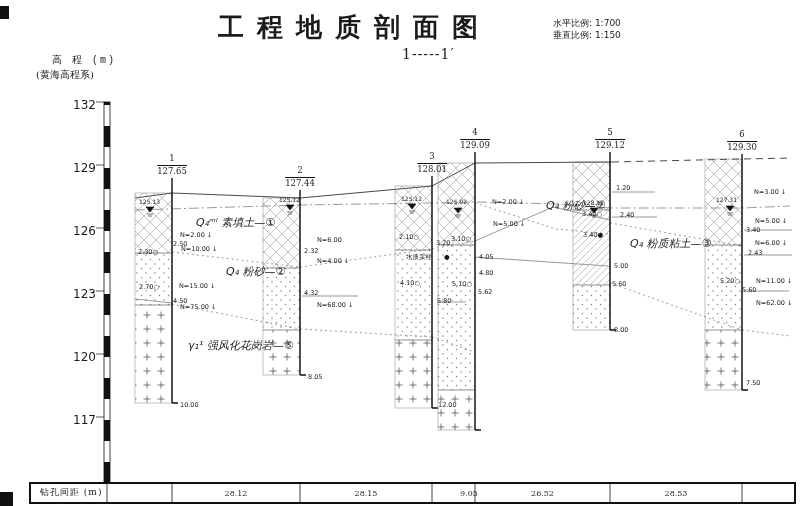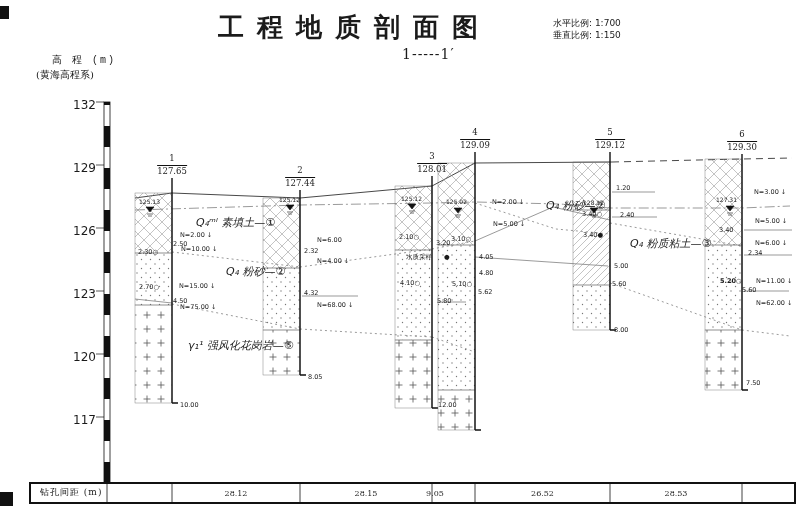--- a/index.html
+++ b/index.html
@@ -201,24 +201,24 @@
     <div class="ann" style="left: 478px; top: 289px;">5.62</div>
     <div class="ann" style="left: 616px; top: 185px;">1.20</div>
     <div class="ann" style="left: 582px; top: 211px;">3.40○</div>
     <div class="ann" style="left: 620px; top: 212px;">2.40</div>
     <div class="ann" style="left: 583px; top: 232px;">3.40●</div>
     <div class="ann" style="left: 614px; top: 263px;">5.00</div>
     <div class="ann" style="left: 612px; top: 281px;">5.60</div>
     <div class="ann" style="left: 614px; top: 327px;">8.00</div>
     <div class="ann" style="left: 754px; top: 189px;">N=3.00 ↓</div>
     <div class="ann" style="left: 755px; top: 218px;">N=5.00 ↓</div>
-    <div class="ann" style="left: 719px; top: 227px;">3.40</div>
+    <div class="ann" style="left: 746px; top: 227px;">3.40</div>
     <div class="ann" style="left: 755px; top: 240px;">N=6.00 ↓</div>
-    <div class="ann" style="left: 748px; top: 250px;">2.34</div>
-    <div class="ann" style="left: 720px; top: 278px; font-weight: bold;">5.20○</div>
+    <div class="ann" style="left: 748px; top: 250px;">2.43</div>
+    <div class="ann" style="left: 720px; top: 278px;">5.20○</div>
     <div class="ann" style="left: 756px; top: 278px;">N=11.00 ↓</div>
     <div class="ann" style="left: 742px; top: 287px;">5.60</div>
     <div class="ann" style="left: 756px; top: 300px;">N=62.00 ↓</div>
     <div class="ann" style="left: 746px; top: 380px;">7.50</div>
     <div class="ann layer" style="left: 196px; top: 217px;">Q₄ᵐˡ 素填土—①</div>
     <div class="ann layer" style="left: 226px; top: 266px;">Q₄ 粉砂—②</div>
     <div class="ann layer" style="left: 188px; top: 340px;">γ₁¹ 强风化花岗岩—⑤</div>
     <div class="ann layer" style="left: 546px; top: 200px;">Q₄ 粉砂—②</div>
     <div class="ann layer" style="left: 630px; top: 238px;">Q₄ 粉质粘土—③</div>
     <div class="bh" style="left: 172px; top: 154px;">
@@ -246,16 +246,16 @@
       <div class="elev">129.12</div>
     </div>
     <div class="ann wl" style="left: 583px; top: 200px;">128.12</div>
     <div class="bh" style="left: 742px; top: 130px;">
       <div class="num">6</div>
       <div class="elev">129.30</div>
     </div>
     <div class="ann wl" style="left: 716px; top: 197px;">127.31</div>
     <div class="abs cell" style="left: 236px; top: 489px;">28.12</div>
     <div class="abs cell" style="left: 366px; top: 489px;">28.15</div>
-    <div class="abs cell" style="left: 435px; top: 489px;">9.05</div>
+    <div class="abs cell" style="left: 469px; top: 489px;">9.05</div>
     <div class="abs cell" style="left: 542.5px; top: 489px;">26.52</div>
     <div class="abs cell" style="left: 676px; top: 489px;">28.53</div>
 </div>
 
 </body></html>

